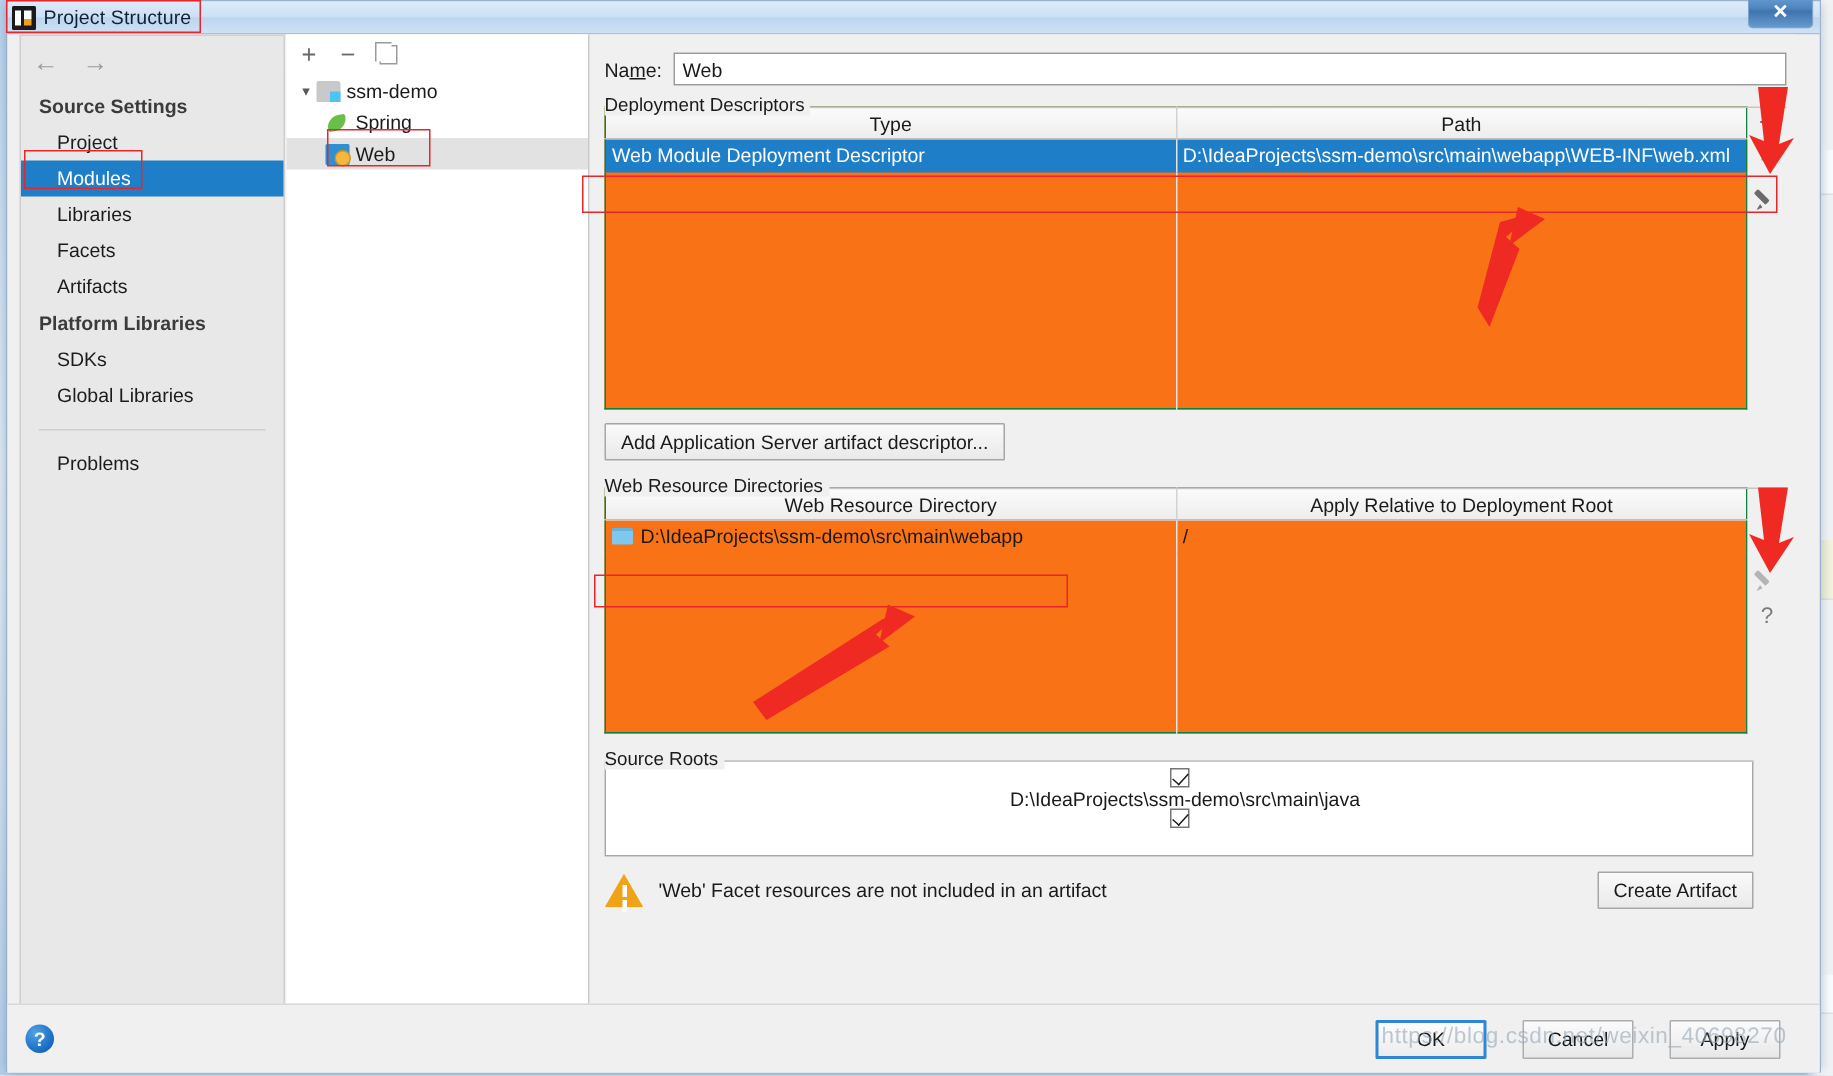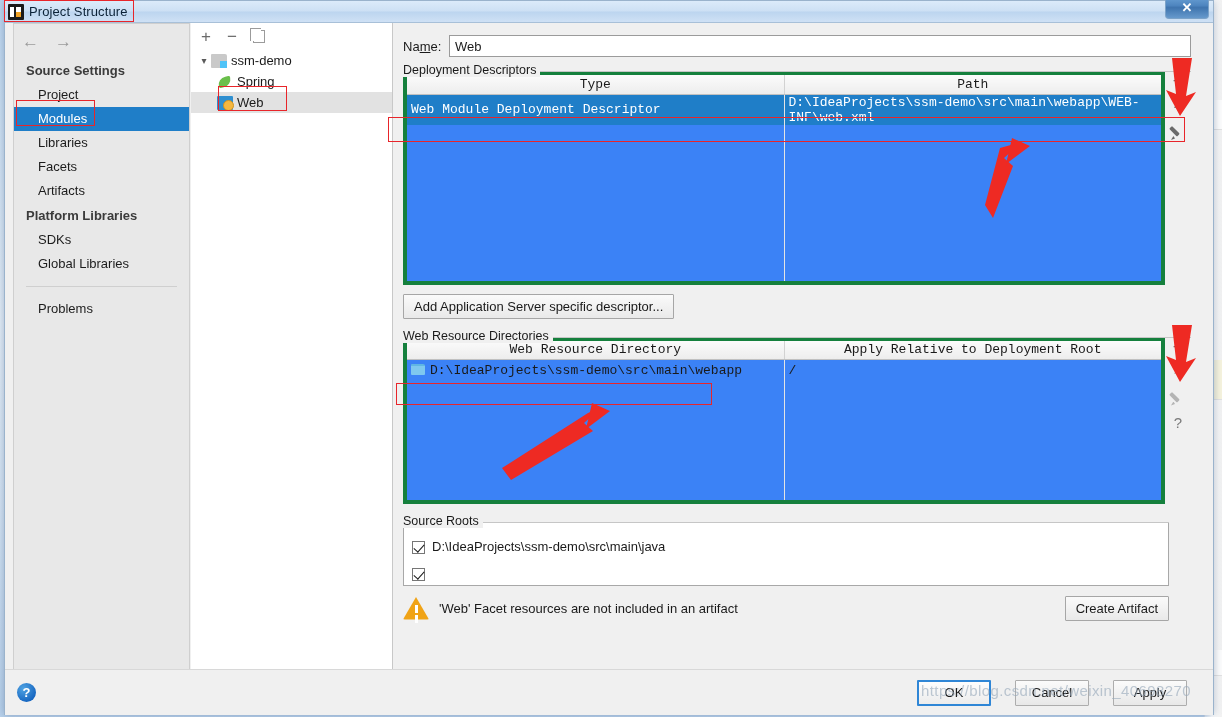--- a/index.html
+++ b/index.html
@@ -181,22 +181,22 @@
     position:absolute; top:-8px; left:0; background:#f0f0f0;
     padding: 0 4px 0 0; font-size:12.5px; color:#1a1a1a;
   }
   .gb-line {
     position:absolute; top:0; left:0; right:0; height:1px; background:#c6c6c6;
   }
 
   
   .tablewrap { display:flex; }
   .tbl {
-    flex:1; border:4px solid #15803d; background:#3b82f6;
-    border-collapse: collapse; table-layout: fixed; font-family: Liberation Mono, monospace;
+    flex:1; border:1px solid #15803d; background:#f97316;
+    border-collapse: collapse; table-layout: fixed;
   }
   .tbl th {
     background: linear-gradient(180deg,#fbfbfb 0%, #ededed 100%);
     border-bottom:1px solid #c0c0c0;
     border-right:1px solid #d2d2d2;
     font-weight: normal; font-size:13px; color:#1a1a1a;
     height:21px; text-align:center;
   }
   .tbl th:last-child { border-right:none; }
   .tbl td {
@@ -239,21 +239,21 @@
     border:1px solid #a6a6a6;
     background: linear-gradient(180deg,#fafafa 0%, #e9e9e9 100%);
     font-family:"Liberation Sans",sans-serif; font-size:13px; color:#1a1a1a;
     padding: 4px 10px; cursor:pointer; border-radius:1px;
   }
 
   
   .srlist {
     border:1px solid #a8a8a8; background:#ffffff; padding: 4px 0;
   }
-  .sr-row { display:flex; align-items:flex-end; height:27px; padding-left:8px; font-size:13px; }
+  .sr-row { display:flex; align-items:center; height:27px; padding-left:8px; font-size:13px;flex-direction:column; }
   .cb {
     width:13px; height:13px; border:1px solid #767676; background:#fff;
     margin-right:7px; position:relative; flex:none; cursor:pointer;
   }
   .cb.checked::after {
     content:""; position:absolute; left:3px; top:0px; width:5px; height:9px;
     border:solid #1a1a1a; border-width:0 1.6px 1.6px 0; transform: rotate(42deg);
   }
 
   
@@ -409,21 +409,21 @@
                 </tr>
             </tbody>
           </table>
           <div class="sidebtns">
             <span class="sb-btn">+</span>
             <span class="sb-btn small">−</span>
             <span class="pencil"></span>
           </div>
         </div>
 
-        <button class="btn" style="margin-top:9px;">Add Application Server specific descriptor...</button>
+        <button class="btn" style="margin-top:9px;">Add Application Server artifact descriptor...</button>
       </div>
 
       <div class="groupbox" style="margin-top:18px;">
         <div class="gb-line"></div>
         <div class="gb-title">Web Resource Directories</div>
 
         <div class="tablewrap" style="margin-top:9px;">
           <table class="tbl">
             <colgroup>
                 <col style="width:50%">

